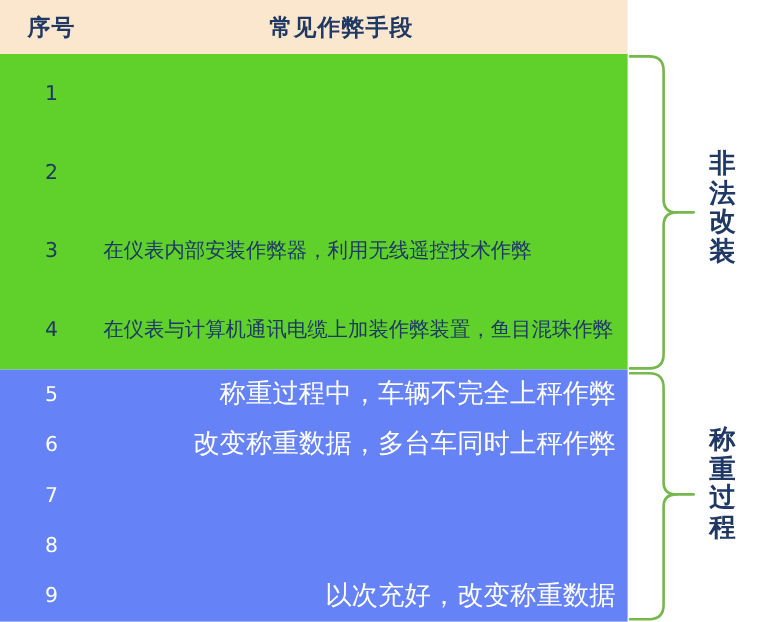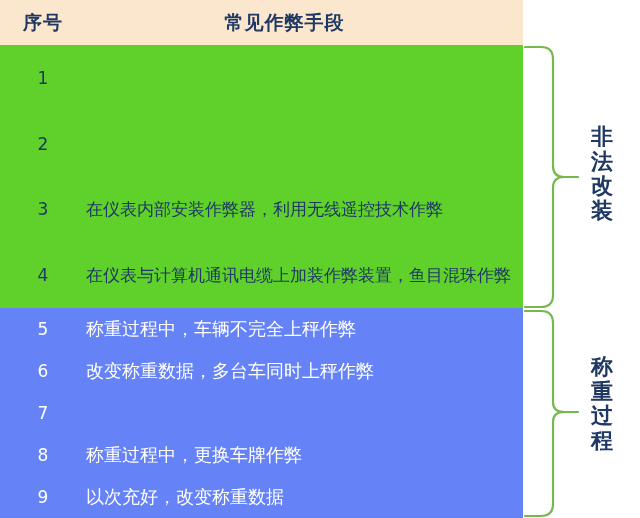--- a/index.html
+++ b/index.html
@@ -102,21 +102,21 @@
   }
   .group-green .row .cell-no { font-size: 17px; }
   .group-green .row .cell-text { font-size: 17px; }
 
   
   .group-blue .row {
     height: 42px;
     color: #ffffff;
   }
   .group-blue .row .cell-no { font-size: 17px; }
-  .group-blue .row .cell-text { font-size: 18px; }
+  .group-blue .row .cell-text { font-size: 22px; text-align: right; }
 
   
   .brace-area {
     position: absolute;
     left: 523px;
     top: 0;
     width: 117px;
     height: 518px;
   }
   .brace-svg {
@@ -182,21 +182,20 @@
       </div>
       <div class="row">
         <div class="cell-no">6</div>
         <div class="cell-text">改变称重数据，多台车同时上秤作弊</div>
       </div>
       <div class="row">
         <div class="cell-no">7</div>
       </div>
       <div class="row">
         <div class="cell-no">8</div>
-        <div class="cell-text">称重过程中，更换车牌作弊</div>
       </div>
       <div class="row">
         <div class="cell-no">9</div>
         <div class="cell-text">以次充好，改变称重数据</div>
       </div>
     </div>
   </div>
 
   <div class="brace-area">
 

